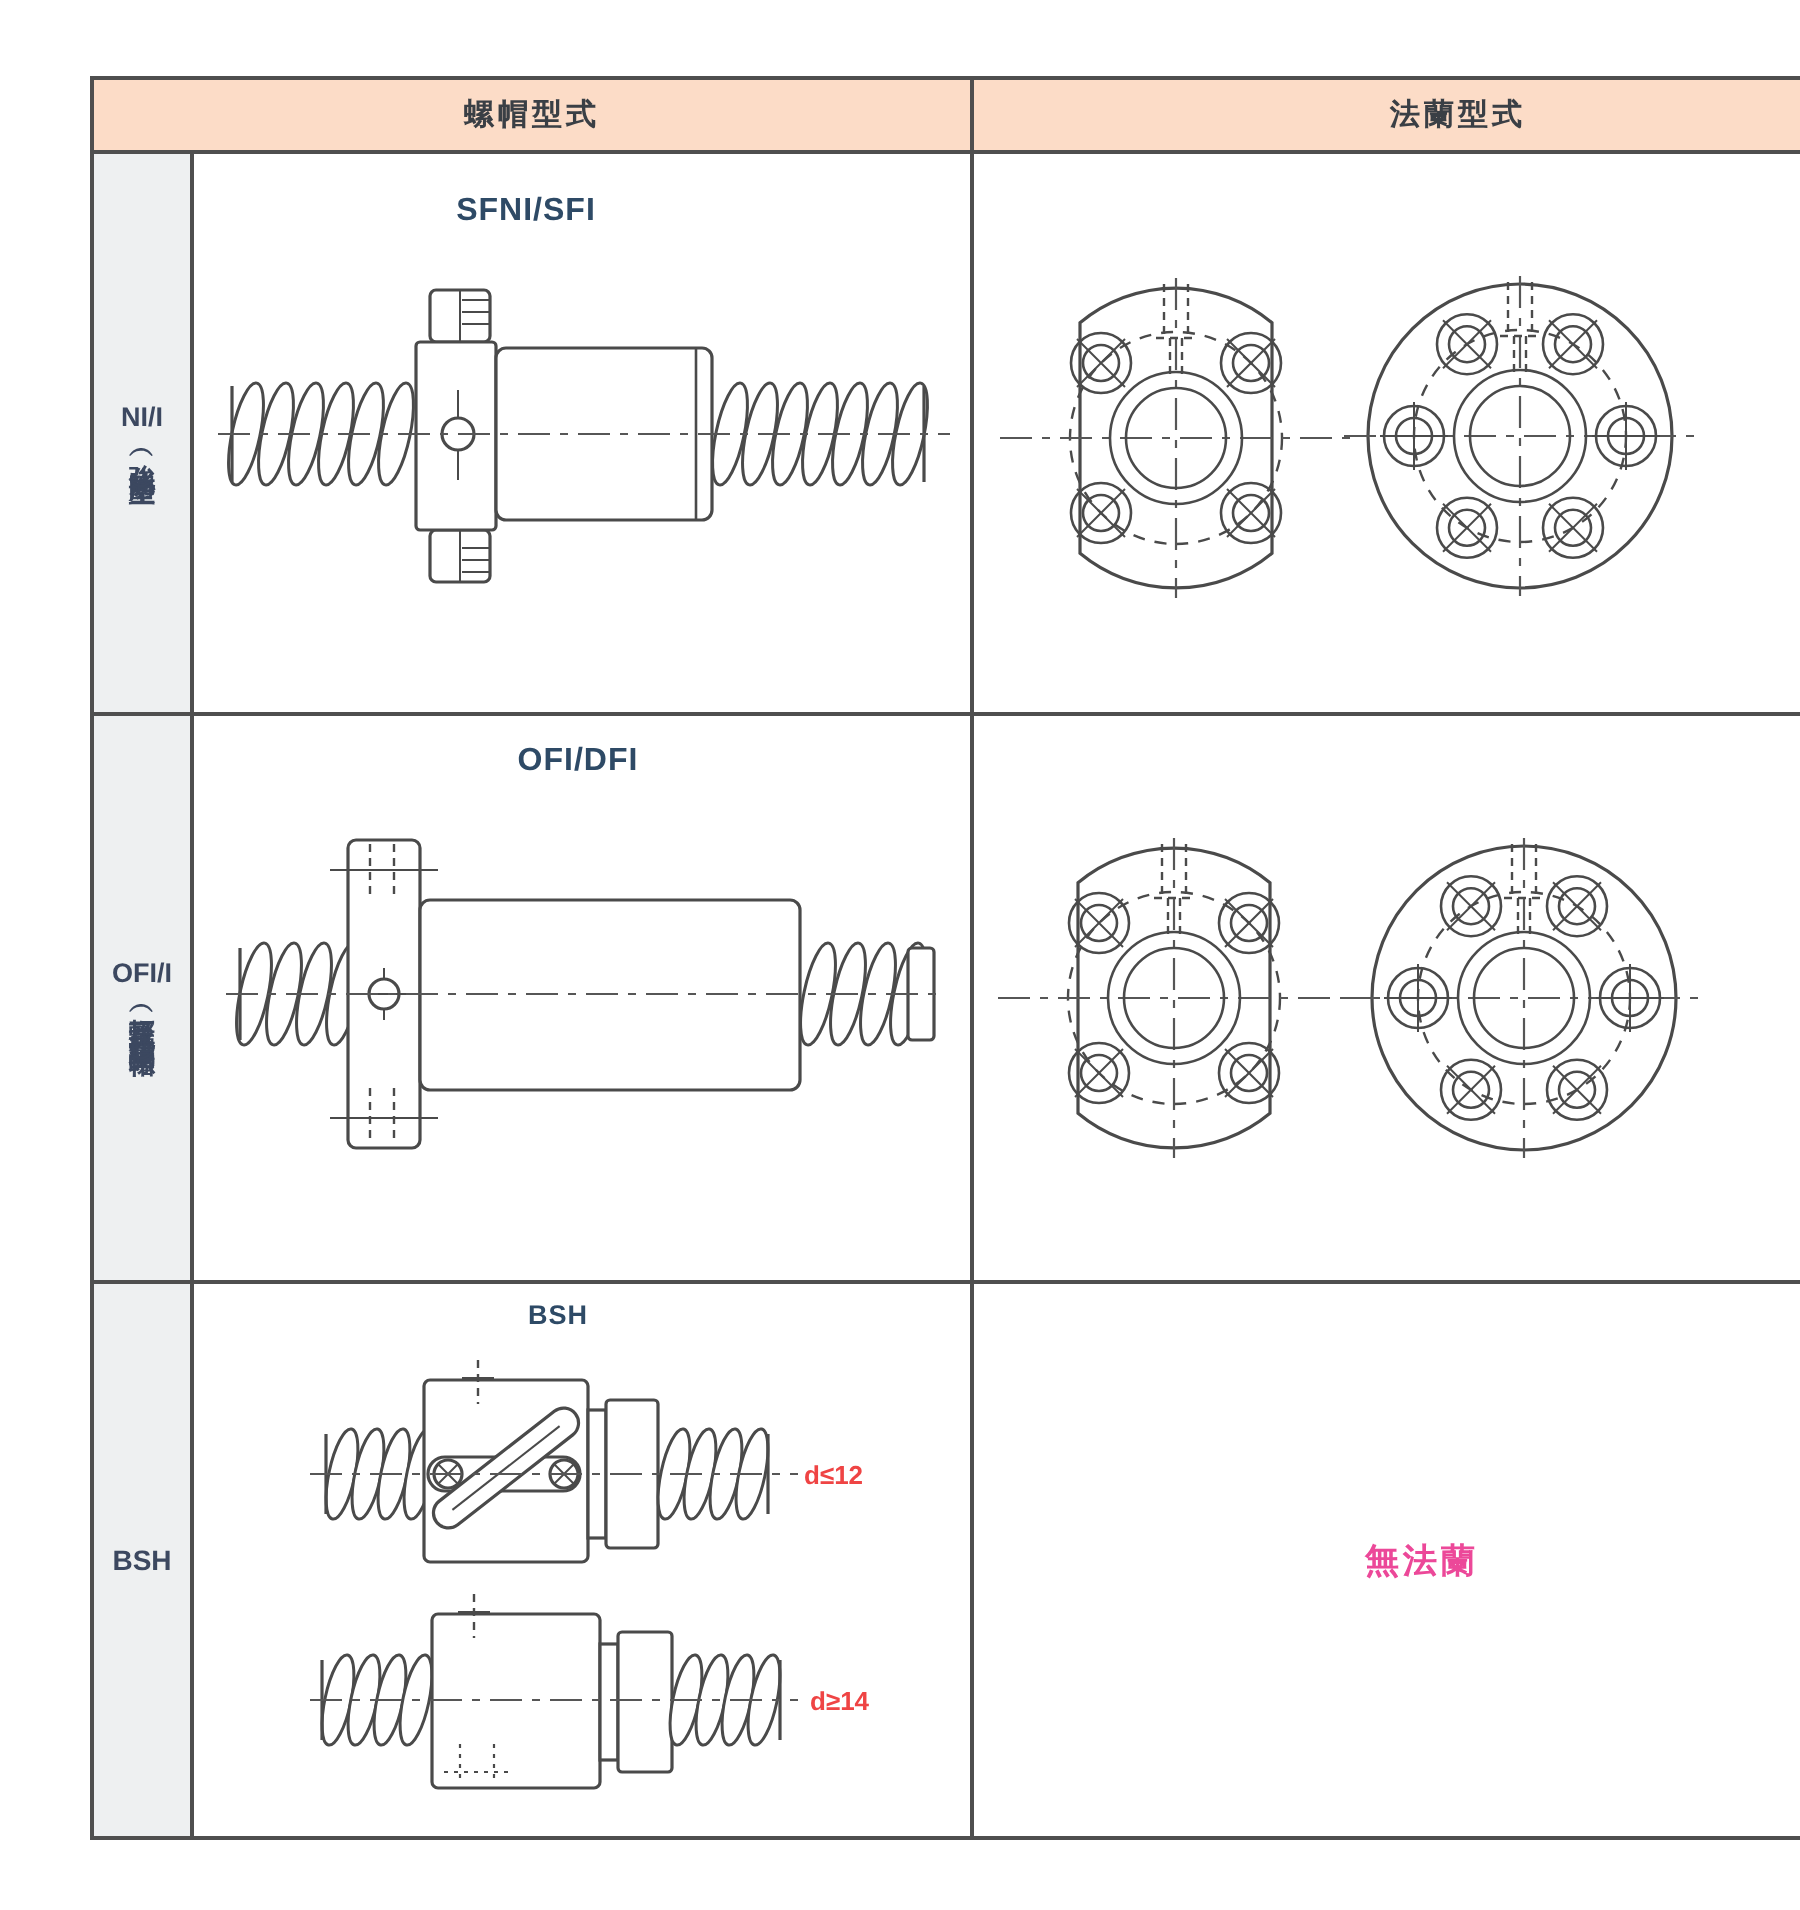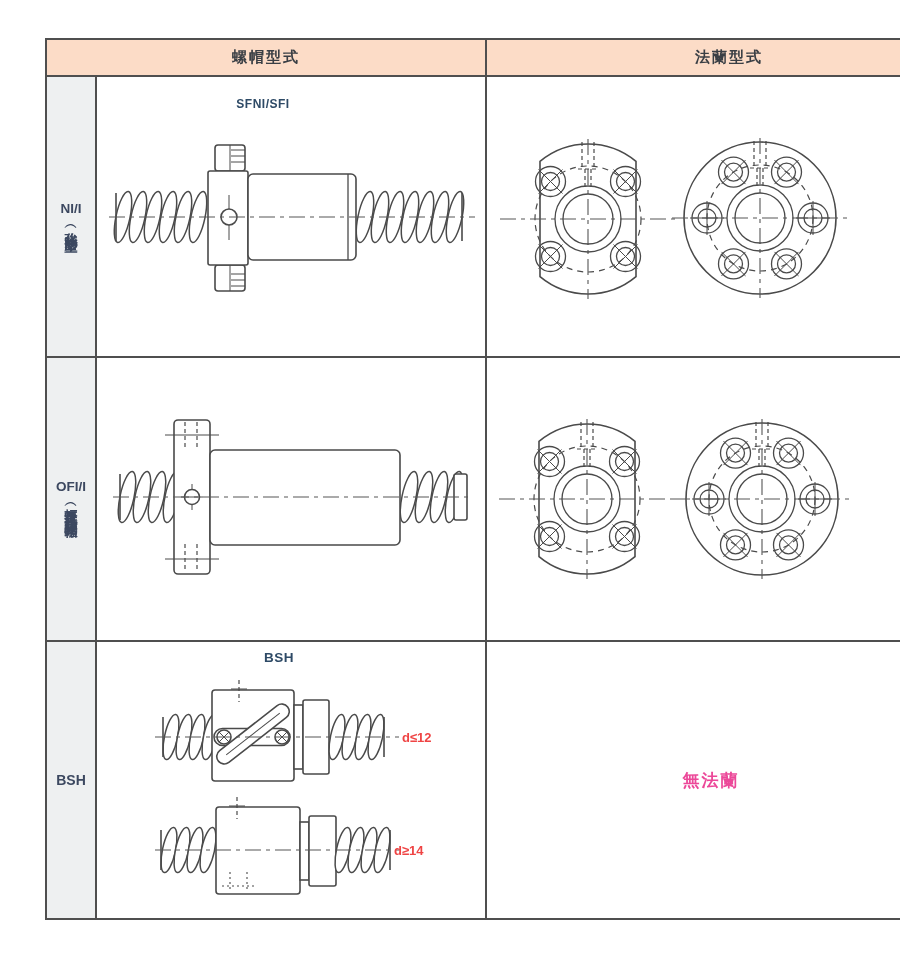--- a/index.html
+++ b/index.html
@@ -18,21 +18,21 @@
   .h2{grid-column:3/4;padding-left:36px;}
   .label-cell{background:#eef0f1;border-right:2px solid #4f4f4f;box-sizing:border-box;
       display:flex;flex-direction:column;align-items:center;justify-content:center;gap:3px;}
   .code{font-size:13.5px;font-weight:700;color:#3c4860;white-space:nowrap;}
   .vert{writing-mode:vertical-rl;text-orientation:mixed;font-size:13px;font-weight:600;
         color:#3c4860;letter-spacing:2px;line-height:1;}
   .cell{position:relative;background:#fff;box-sizing:border-box;}
   .bb{border-bottom:2px solid #4f4f4f;}
   .br{border-right:2px solid #4f4f4f;}
   .dtitle{position:absolute;left:0;width:100%;text-align:center;
-          font-size:12px;font-weight:700;color:#2e4a66;letter-spacing:.5px;}
+          font-size:16px;font-weight:700;color:#2e4a66;letter-spacing:.5px;}
   .anno{position:absolute;font-size:13px;font-weight:600;color:#ef4444;white-space:nowrap;}
   .noflange{display:flex;align-items:center;justify-content:center;
             font-size:17px;font-weight:600;color:#ec4899;letter-spacing:2px;}
   svg{position:absolute;left:0;top:0;}
   
   .o{fill:none;stroke:#4a4a4a;stroke-width:1.6;}
   .ow{fill:#fff;stroke:#4a4a4a;stroke-width:1.6;}
   .m{fill:none;stroke:#4a4a4a;stroke-width:1.3;}
   .thin{fill:none;stroke:#4a4a4a;stroke-width:1;}
   .dash{fill:none;stroke:#4a4a4a;stroke-width:1.2;stroke-dasharray:6 5;}
@@ -169,20 +169,21 @@
         <use href="#flangeA" transform="translate(101,142)"></use>
         <use href="#flangeB" transform="translate(273,141)"></use>
       </svg>
     </div>
 
     <div class="label-cell bb">
       <span class="code">OFI/I</span>
       <span class="vert">（輕量化一體式雙螺帽）</span>
     </div>
     <div class="cell bb br">
+      <div class="dtitle" style="top:14px;transform:translateX(-2px)">OFI/DFI</div>
       <svg width="390" height="282" viewBox="0 0 390 282">
         <use href="#runA4" transform="translate(30,139)"></use>
         <line x1="23" y1="116" x2="23" y2="162" class="o"></line>
         <use href="#runA4" transform="translate(312,139)"></use>
         <rect x="357" y="116" width="13" height="46" rx="2" class="ow"></rect>
         <rect x="77" y="62" width="36" height="154" rx="4" class="ow"></rect>
         <g>
           <line x1="68" y1="77" x2="122" y2="77" class="thin"></line>
           <line x1="88" y1="64" x2="88" y2="92" class="hid"></line>
             <line x1="100" y1="64" x2="100" y2="92" class="hid"></line>
@@ -241,18 +242,18 @@
         <use href="#runB4" transform="translate(246,208)"></use>
         <line x1="293" y1="188" x2="293" y2="228" class="o"></line>
         <line x1="140" y1="155" x2="140" y2="177" class="hid"></line>
         <line x1="132" y1="164" x2="148" y2="164" class="thin"></line>
         <line x1="133" y1="230" x2="133" y2="250" class="dot"></line>
         <line x1="150" y1="230" x2="150" y2="250" class="dot"></line>
         <line x1="125" y1="244" x2="158" y2="244" class="dot"></line>
         <line x1="58" y1="208" x2="302" y2="208" class="cl"></line>
       </svg>
       <span class="anno" style="left:305px;top:88px">d≤12</span>
-      <span class="anno" style="left:297px;top:201px">d≥14</span>
+      <span class="anno" style="left:308px;top:201px">d≥14</span>
     </div>
     <div class="cell noflange">無法蘭</div>
 
   </div>
 </div>
 
 </body></html>

